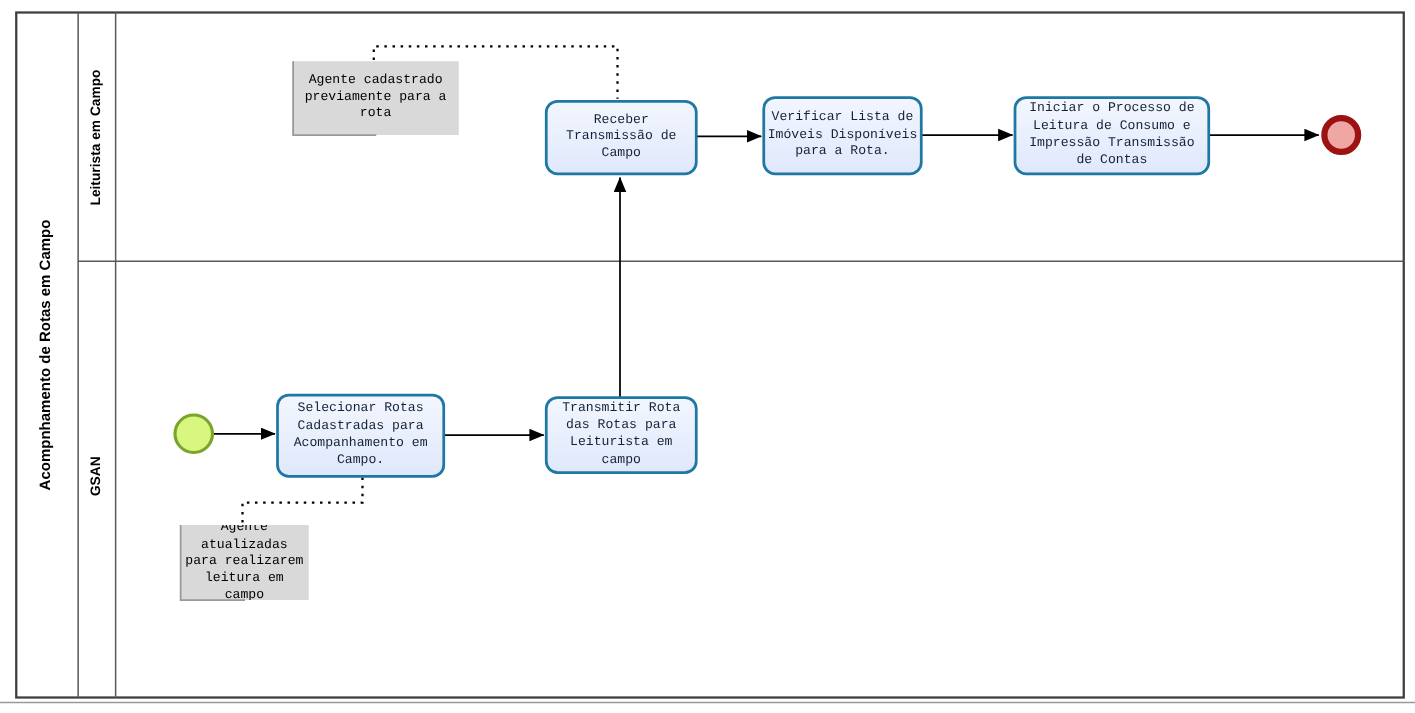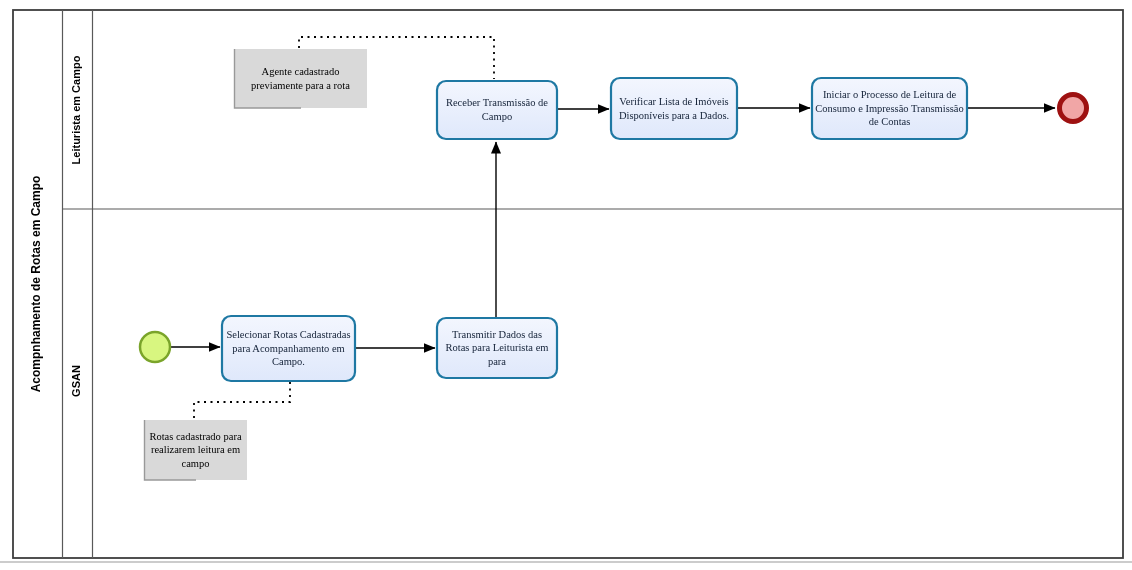--- a/index.html
+++ b/index.html
@@ -29,21 +29,21 @@
     font-weight: bold;
     fill: #000000;
   }
   .task-label, .annotation-label {
     width: 100%;
     height: 100%;
     display: flex;
     align-items: center;
     justify-content: center;
     text-align: center;
-    font-family: Liberation Serif, serif;
+    font-family: Liberation Mono, monospace;
     font-size: 10.5px;
     line-height: 1.3;
     color: #142238;
     padding: 0 2px;
     box-sizing: border-box;
   }
   .annotation-label { color: #000000; }
 </style>
 </head>
 <body>
@@ -87,56 +87,56 @@
     <path d="M234.5,49 L234.5,108 L301,108" fill="none" stroke-width="1.4" stroke="#999999"></path>
     <foreignObject x="234" y="49" width="133" height="59">
       <div class="annotation-label" xmlns="http://www.w3.org/1999/xhtml">Agente cadastrado previamente para a rota</div>
     </foreignObject>
   </g>
 
   <g>
     <rect x="144" y="420" width="103" height="60" fill="#d9d9d9"></rect>
     <path d="M144.5,420 L144.5,480 L196,480" fill="none" stroke-width="1.4" stroke="#999999"></path>
     <foreignObject x="144" y="420" width="103" height="60">
-      <div class="annotation-label" xmlns="http://www.w3.org/1999/xhtml">Rotas cadastrado para realizarem leitura em campo</div>
+      <div class="annotation-label" xmlns="http://www.w3.org/1999/xhtml">Agente atualizadas para realizarem leitura em campo</div>
     </foreignObject>
   </g>
 
   <g>
     <rect x="437" y="81" width="120" height="58" rx="9" ry="9" fill="url(#taskGrad)" stroke-width="2.2" stroke="#1e78a3"></rect>
     <foreignObject x="437" y="81" width="120" height="58">
       <div class="task-label" xmlns="http://www.w3.org/1999/xhtml">Receber Transmissão de Campo</div>
     </foreignObject>
   </g>
 
   <g>
     <rect x="611" y="78" width="126" height="61" rx="9" ry="9" fill="url(#taskGrad)" stroke-width="2.2" stroke="#1e78a3"></rect>
     <foreignObject x="611" y="78" width="126" height="61">
-      <div class="task-label" xmlns="http://www.w3.org/1999/xhtml">Verificar Lista de Imóveis Disponíveis para a Dados.</div>
+      <div class="task-label" xmlns="http://www.w3.org/1999/xhtml">Verificar Lista de Imóveis Disponíveis para a Rota.</div>
     </foreignObject>
   </g>
 
   <g>
     <rect x="812" y="78" width="155" height="61" rx="9" ry="9" fill="url(#taskGrad)" stroke-width="2.2" stroke="#1e78a3"></rect>
     <foreignObject x="812" y="78" width="155" height="61">
       <div class="task-label" xmlns="http://www.w3.org/1999/xhtml">Iniciar o Processo de Leitura de Consumo e Impressão Transmissão de Contas</div>
     </foreignObject>
   </g>
 
   <g>
     <rect x="222" y="316" width="133" height="65" rx="9" ry="9" fill="url(#taskGrad)" stroke-width="2.2" stroke="#1e78a3"></rect>
     <foreignObject x="222" y="316" width="133" height="65">
       <div class="task-label" xmlns="http://www.w3.org/1999/xhtml">Selecionar Rotas Cadastradas para Acompanhamento em Campo.</div>
     </foreignObject>
   </g>
 
   <g>
     <rect x="437" y="318" width="120" height="60" rx="9" ry="9" fill="url(#taskGrad)" stroke-width="2.2" stroke="#1e78a3"></rect>
     <foreignObject x="437" y="318" width="120" height="60">
-      <div class="task-label" xmlns="http://www.w3.org/1999/xhtml">Transmitir Dados das Rotas para Leiturista em para</div>
+      <div class="task-label" xmlns="http://www.w3.org/1999/xhtml">Transmitir Rota das Rotas para Leiturista em campo</div>
     </foreignObject>
   </g>
 
   <circle cx="155" cy="347" r="15" stroke-width="2.5" fill="#d8f680"></circle>
   <circle cx="155" cy="347" r="15" fill="none" stroke-width="2.5" stroke="#7aa42a"></circle>
 
   <circle cx="1073" cy="108" r="13.5" stroke-width="5" fill="#f1a6a6"></circle>
   <circle cx="1073" cy="108" r="13.5" fill="none" stroke-width="5" stroke="#9e1111"></circle>
 
 </svg>

